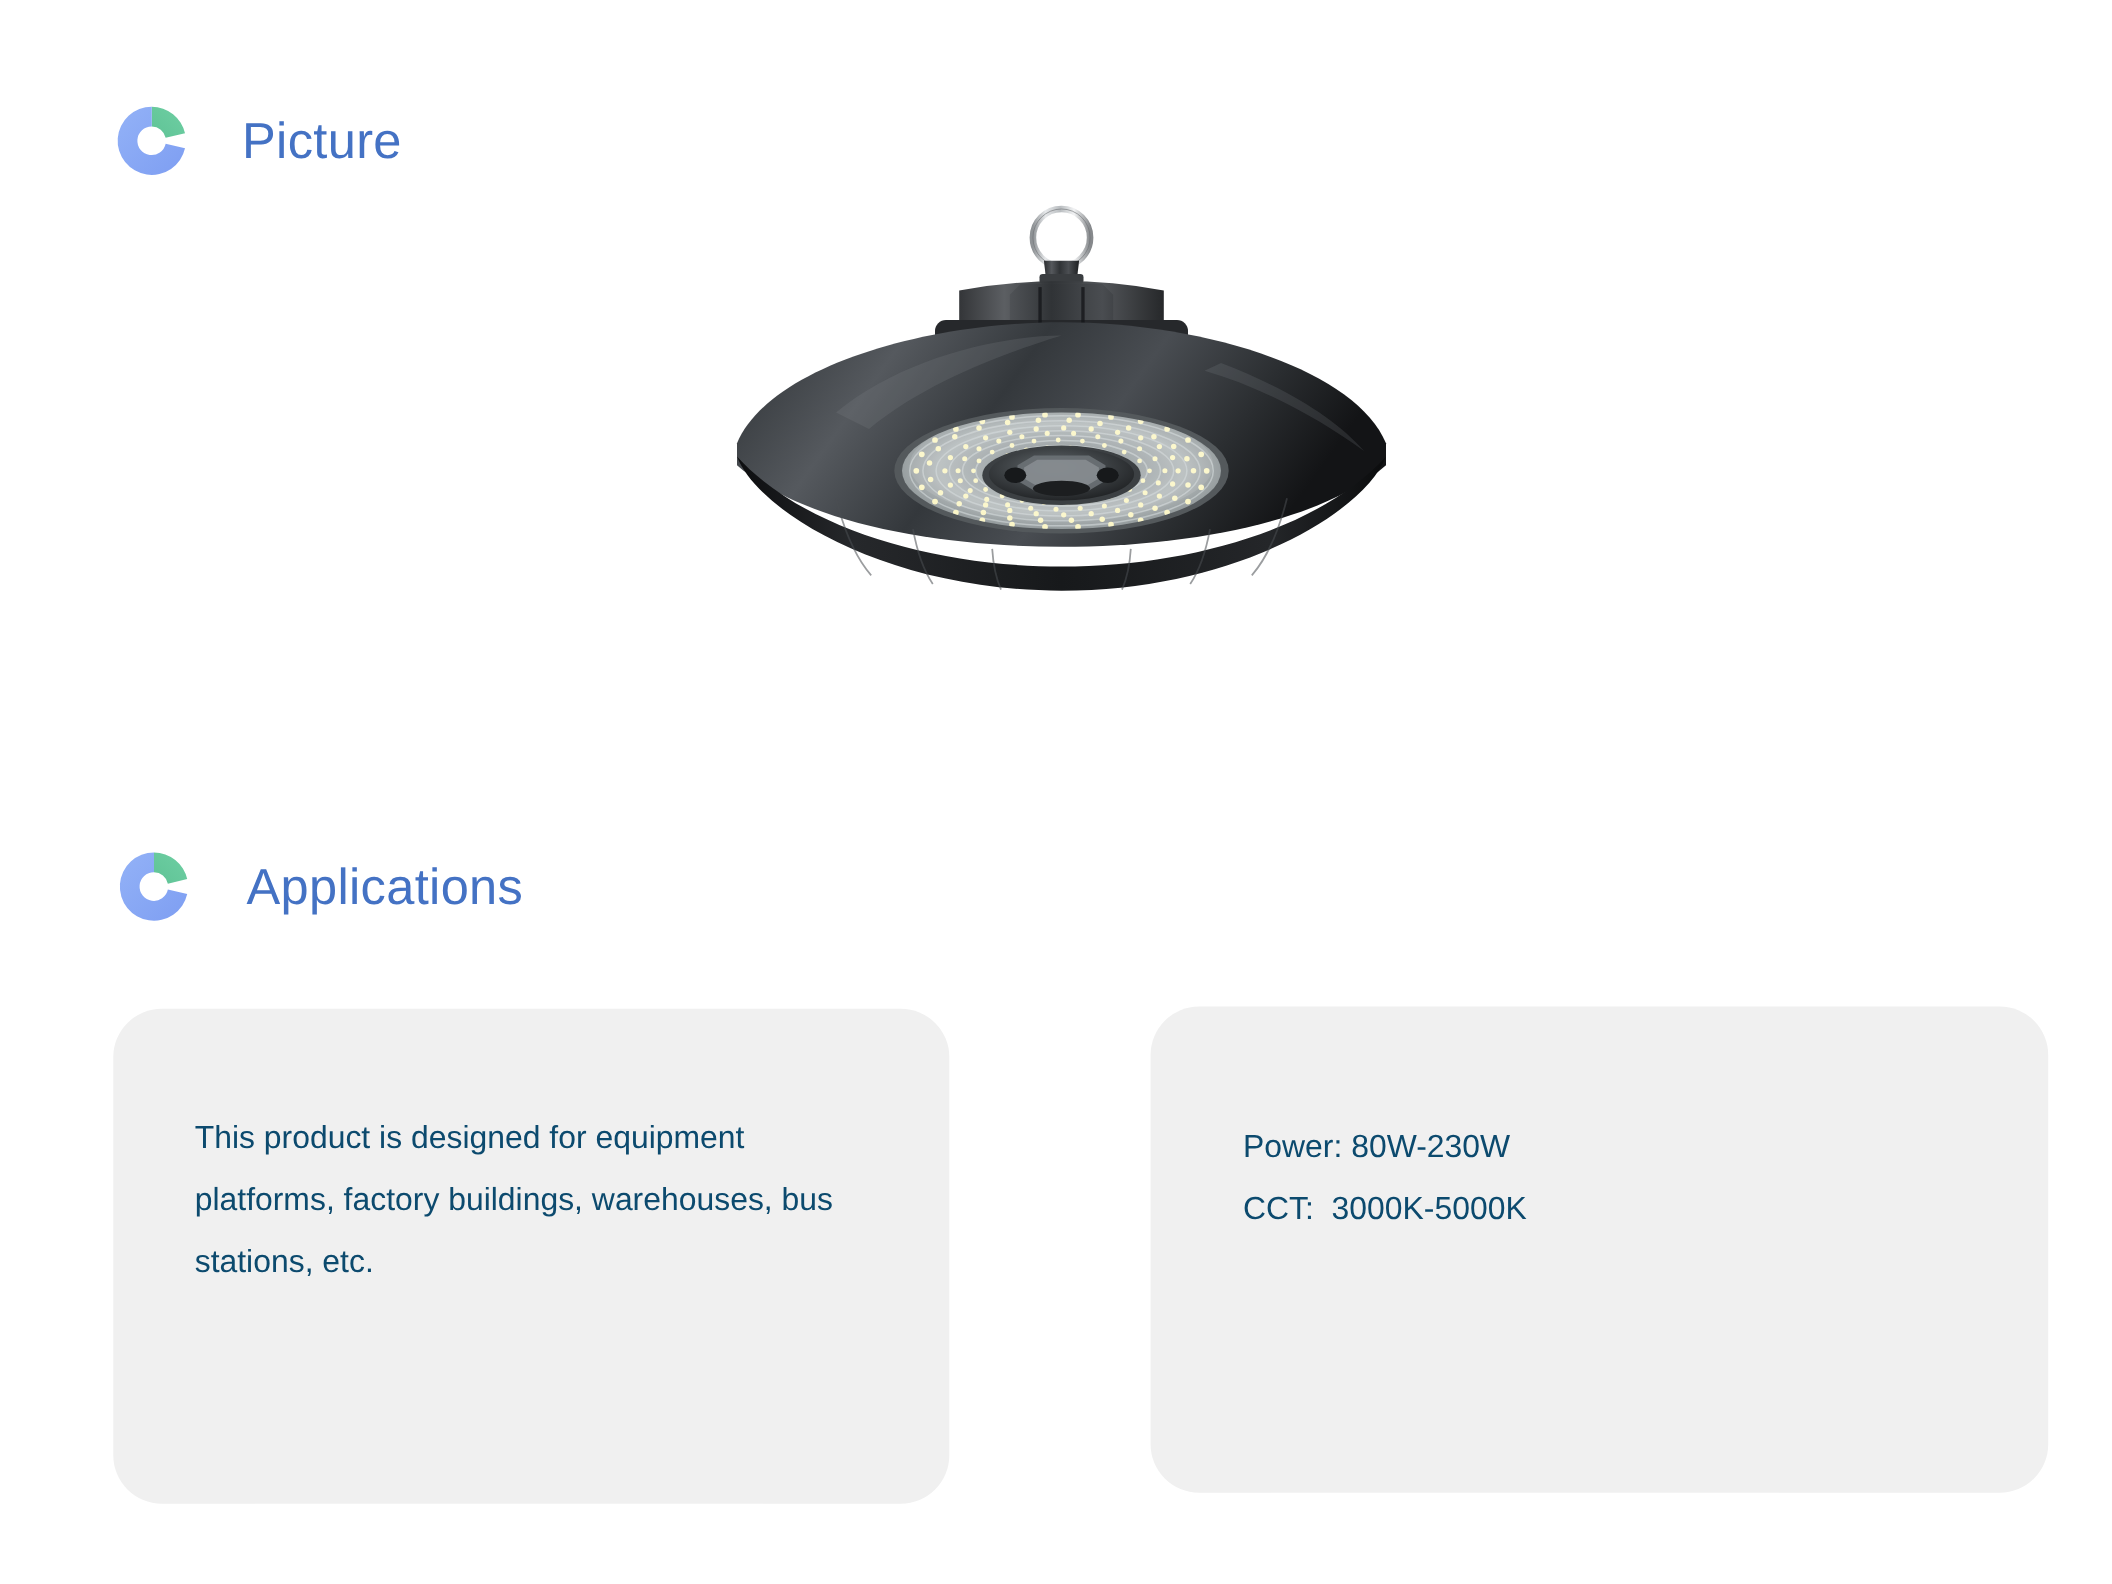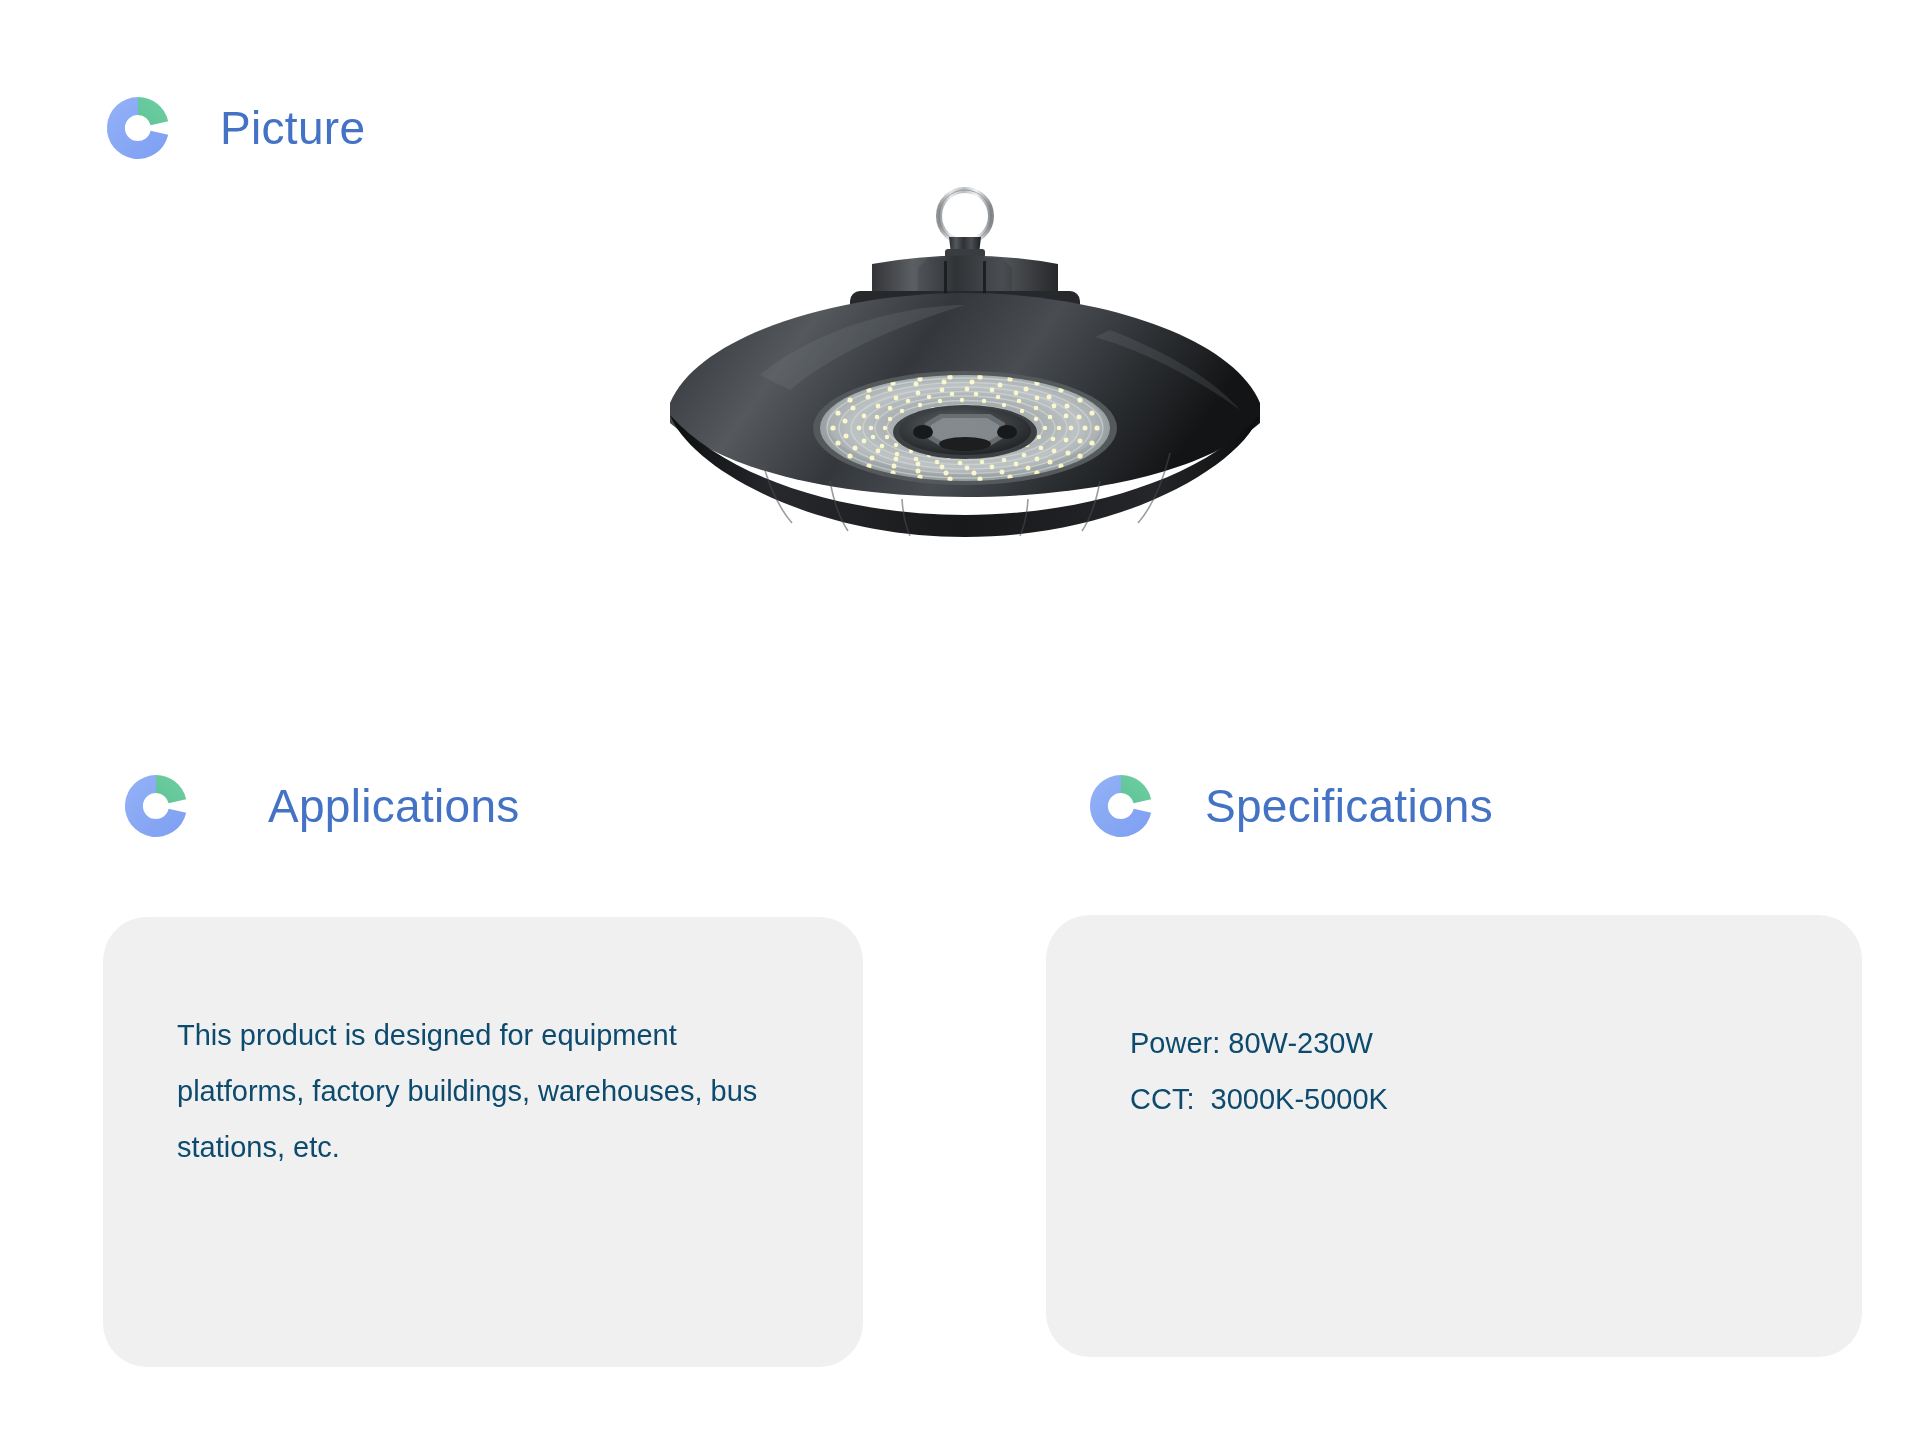--- a/index.html
+++ b/index.html
@@ -39,21 +39,21 @@
     font-weight: normal;
     color: #4472c4;
     letter-spacing: 0.3px;
     white-space: nowrap;
     line-height: 1;
   }
 
   #header-picture        { left: 102px; top: 92px; }
   #header-picture .section-title { margin-left: 46px; }
 
-  #header-applications   { left: 120px; top: 770px; gap: 28px; }
+  #header-applications   { left: 104px; top: 770px; }
   #header-applications .section-title { margin-left: 48px; }
 
   #header-specifications { left: 1085px; top: 770px; }
   #header-specifications .section-title { margin-left: 48px; }
 
   
   #product-figure {
     position: absolute;
     left: 640px;
     top: 185px;
@@ -426,39 +426,20 @@
         <path d="M36 5 A31 31 0 1 0 66.2 42.8 L48.6 38.7 A13 13 0 1 1 36 23 Z" fill="url(#gBlue2)"></path>
       </svg>
     </span>
     <span class="section-title">Applications</span>
   </div>
 
   <div class="content-card" id="card-applications">
     <div class="card-body" id="applications-text">This product is designed for equipment platforms, factory buildings, warehouses, bus stations, etc.</div>
   </div>
 
-  <div class="section-header" id="header-specifications">
-    <span class="brand-icon">
-      <svg viewBox="0 0 72 72" xmlns="http://www.w3.org/2000/svg">
-        <defs>
-          <linearGradient id="gGreen3" x1="0" y1="1" x2="1" y2="0">
-            <stop offset="0%" stop-color="#5fc396"></stop>
-            <stop offset="100%" stop-color="#6fcfa3"></stop>
-          </linearGradient>
-          <linearGradient id="gBlue3" x1="0" y1="0" x2="1" y2="1">
-            <stop offset="0%" stop-color="#93b2f7"></stop>
-            <stop offset="100%" stop-color="#7e9ef2"></stop>
-          </linearGradient>
-        </defs>
-        <path d="M36 5 A31 31 0 0 1 66.2 29.2 L48.6 33.3 A13 13 0 0 0 36 23 Z" fill="url(#gGreen3)"></path>
-        <path d="M36 5 A31 31 0 1 0 66.2 42.8 L48.6 38.7 A13 13 0 1 1 36 23 Z" fill="url(#gBlue3)"></path>
-      </svg>
-    </span>
-    <span class="section-title">Specifications</span>
-  </div>
 
   <div class="content-card" id="card-specifications">
     <div class="card-body" id="specifications-list">
       <span class="spec-line">Power: 80W-230W</span>
       <span class="spec-line">CCT:  3000K-5000K</span>
     </div>
   </div>
 
 </div>
 

